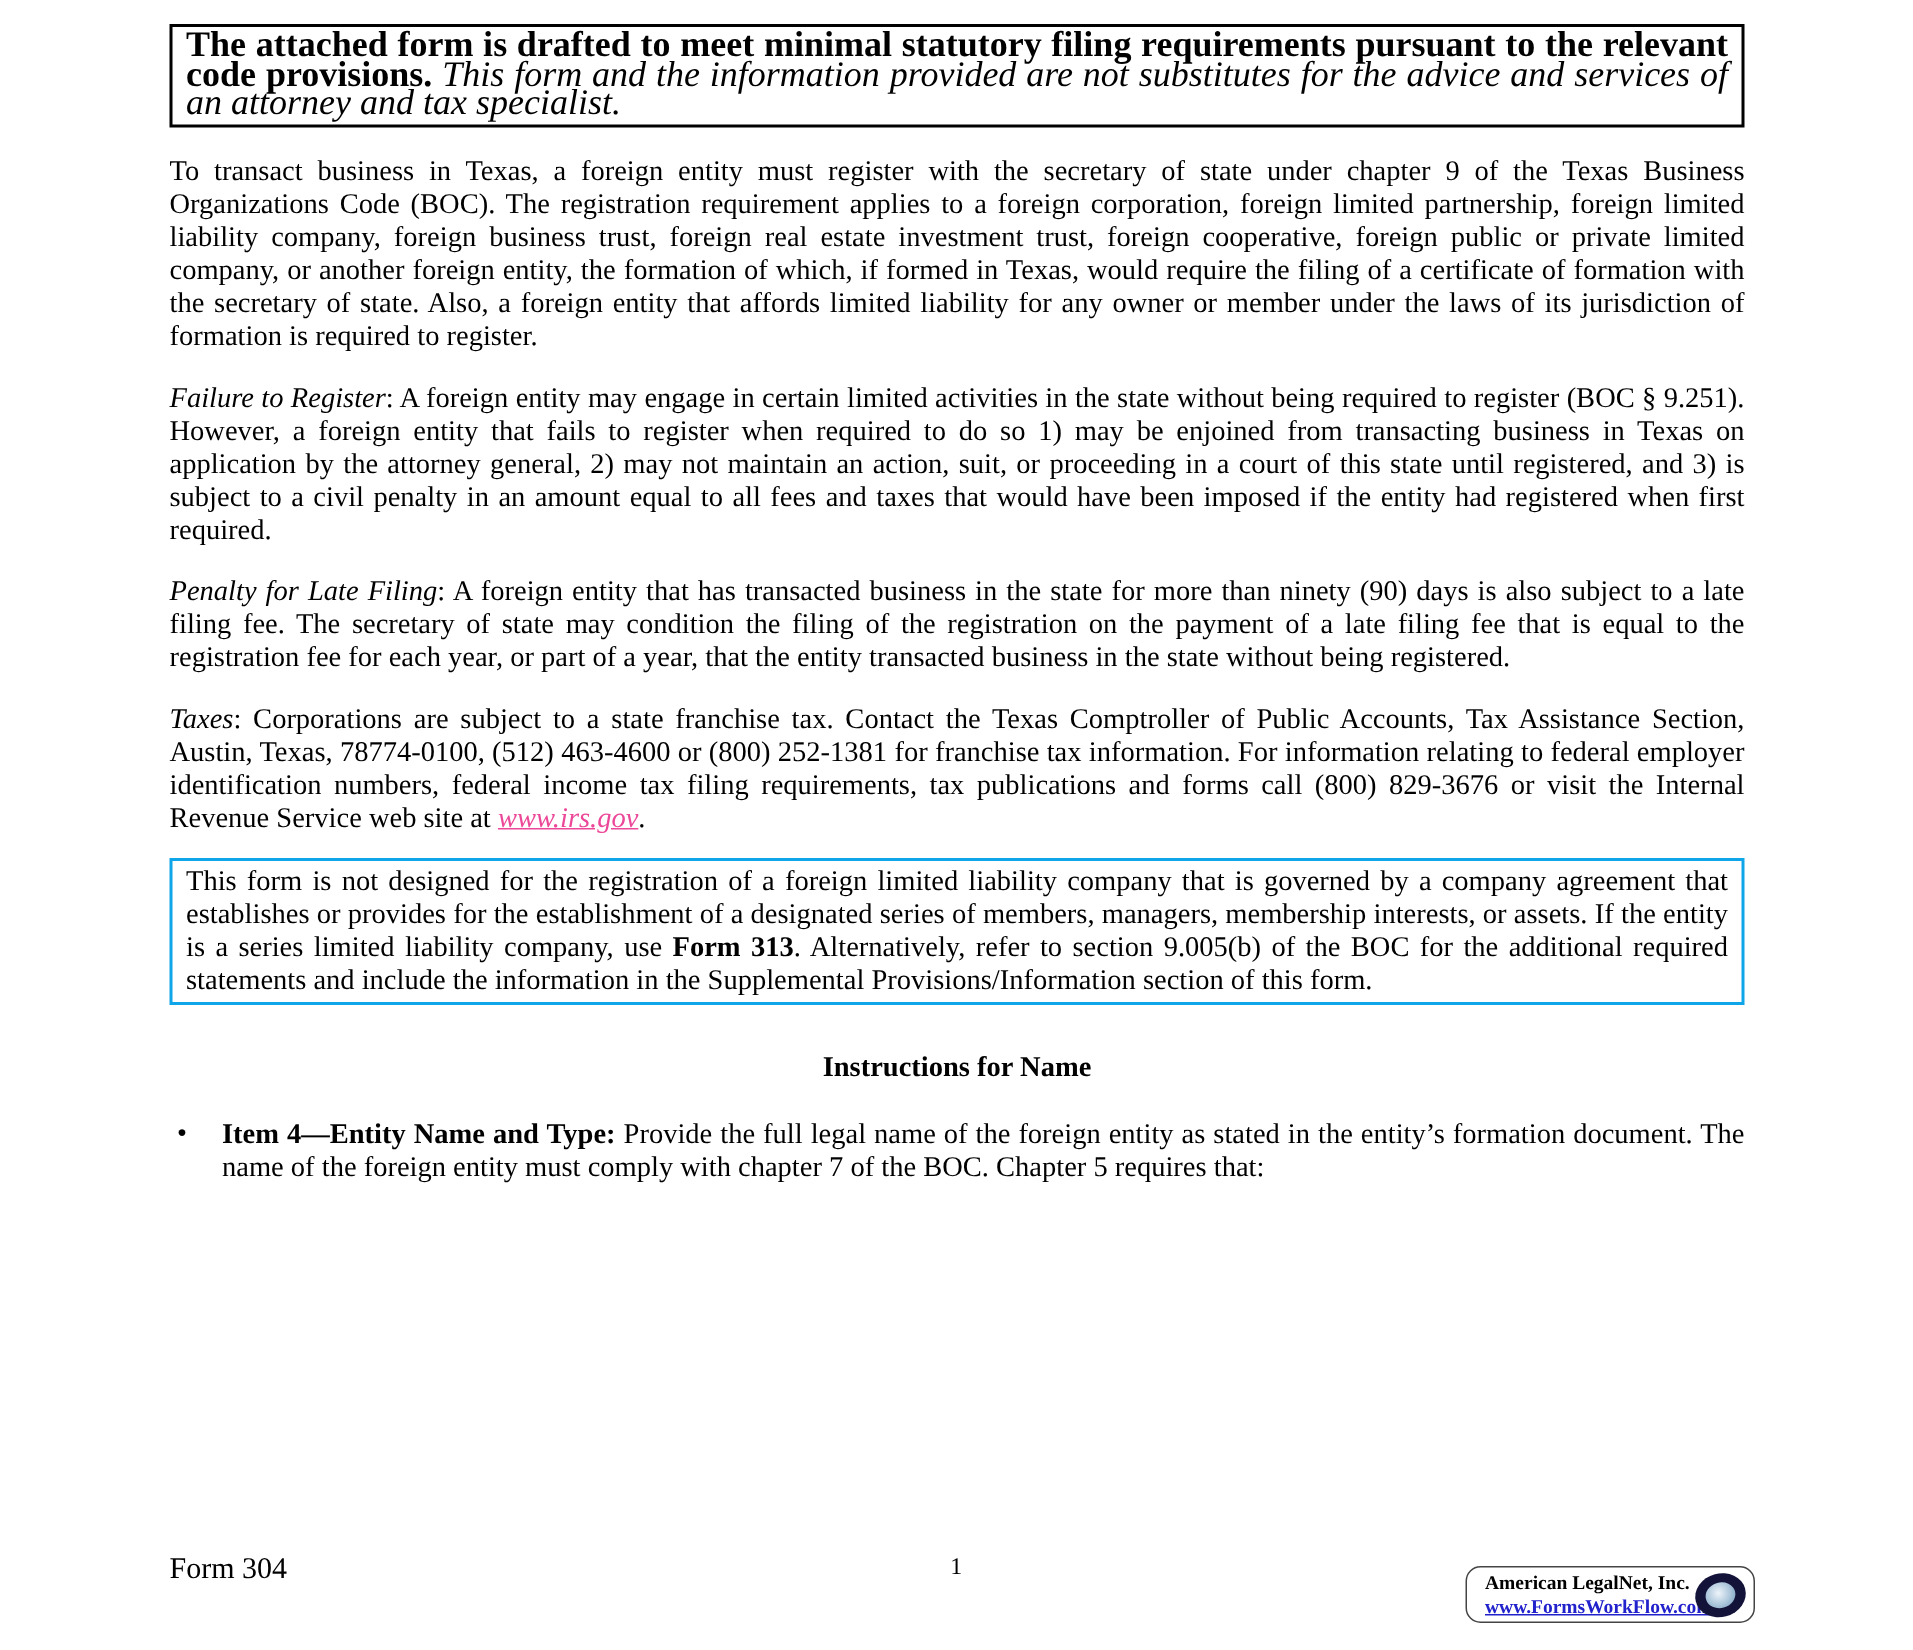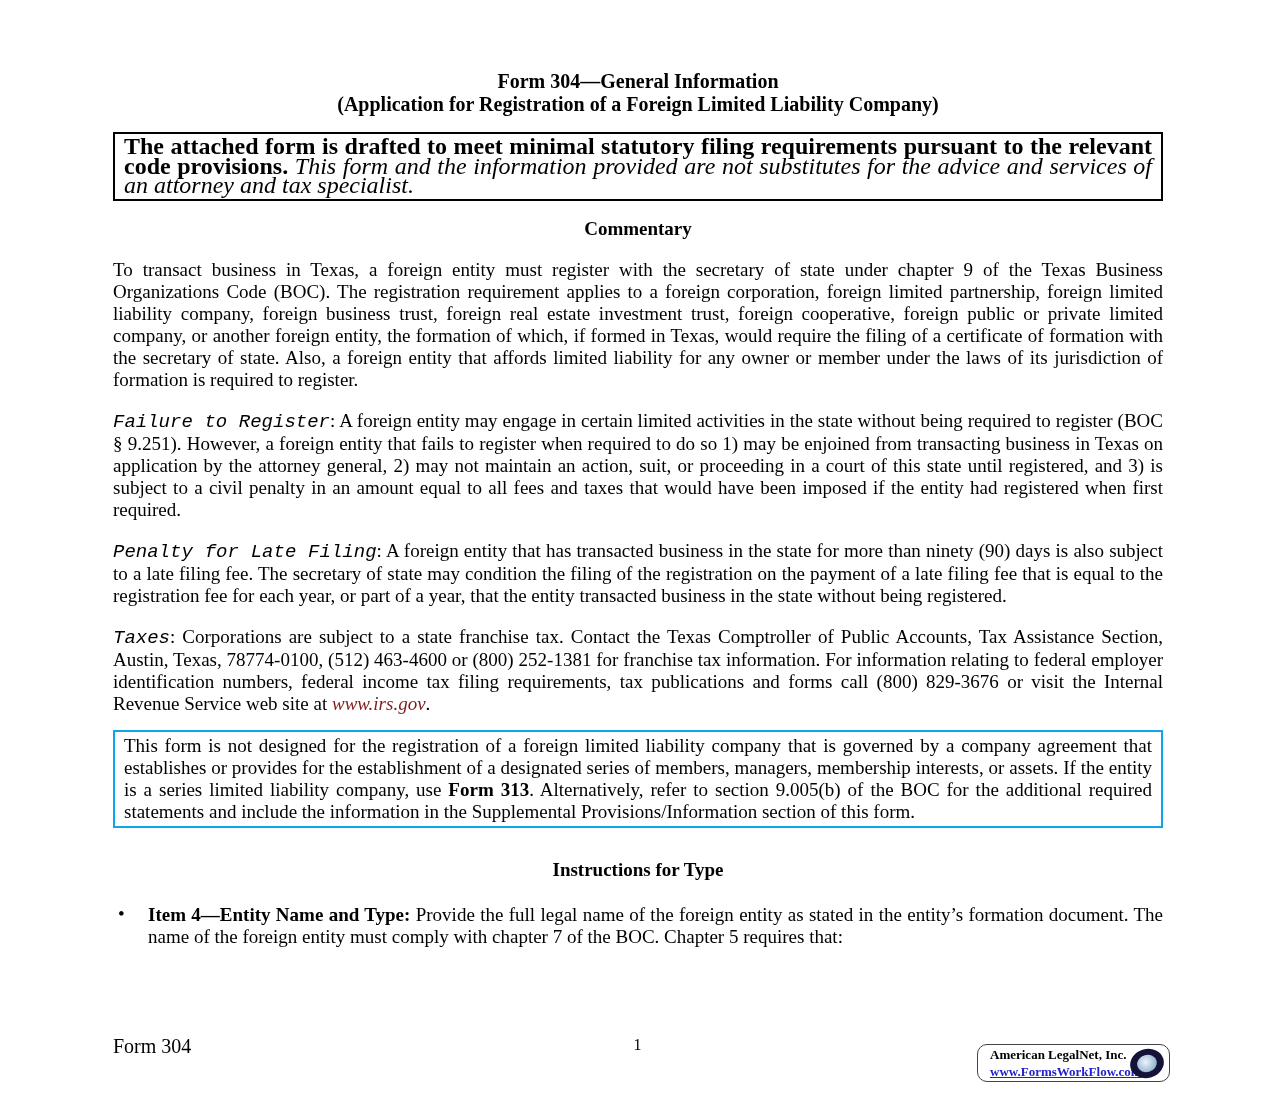--- a/index.html
+++ b/index.html
@@ -38,41 +38,42 @@
     margin: 17px 0 0 0;
     text-align: center;
     font-weight: bold;
     font-size: 19px;
     line-height: 22px;
   }
   .para {
     margin: 19px 0 0 0;
     text-align: justify;
   }
-  .lead-italic { font-style: italic; font-family: Liberation Mono, monospace; }
+  .lead-italic { font-style: italic; }
   .series-box {
     margin-top: 15px;
     border: 2px solid #0ea5e9;
     padding: 3px 9px;
     text-align: justify;
   }
   .instructions-heading { margin-top: 31px; }
   .bullet-item {
     margin-top: 23px;
     position: relative;
     padding-left: 35px;
     text-align: justify;
   }
   .bullet-marker {
     position: absolute;
     left: 5px; top: -1px;
     font-size: 19px;
   }
   .doc-link {
-    color: #7f1d1d;
+    color: #ec4899;
+    text-decoration: underline;
     cursor: pointer;
   }
   .doc-link.italic { font-style: italic; }
 
   
   .footer-form {
     position: absolute;
     left: 113px; top: 1035px;
     font-size: 20px;
   }
@@ -124,43 +125,38 @@
     left: 7px; top: 6px; right: 7px; bottom: 6px;
     border-radius: 50%;
     background: radial-gradient(circle at 45% 40%, #eef4fa, #a9c4da 55%, #6b93b5);
   }
 </style>
 </head>
 <body>
 
 <div class="content">
 
-  <div class="title-block">
-    <div>Form 304—General Information</div>
-    <div>(Application for Registration of a Foreign Limited Liability Company)</div>
-  </div>
 
   <div class="disclaimer-box">
     <strong>The attached form is drafted to meet minimal statutory filing requirements pursuant to the relevant code provisions.</strong>
     <em>This form and the information provided are not substitutes for the advice and services of an attorney and tax specialist.</em>
   </div>
 
-  <div class="section-heading">Commentary</div>
 
   <p class="para">To transact business in Texas, a foreign entity must register with the secretary of state under chapter 9 of the Texas Business Organizations Code (BOC).  The registration requirement applies to a foreign corporation, foreign limited partnership, foreign limited liability company, foreign business trust, foreign real estate investment trust, foreign cooperative, foreign public or private limited company, or another foreign entity, the formation of which, if formed in Texas, would require the filing of a certificate of formation with the secretary of state.  Also, a foreign entity that affords limited liability for any owner or member under the laws of its jurisdiction of formation is required to register.</p>
 
   <p class="para"><em class="lead-italic">Failure to Register</em><span>:  A foreign entity may engage in certain limited activities in the state without being required to register (BOC § 9.251).  However, a foreign entity that fails to register when required to do so 1) may be enjoined from transacting business in Texas on application by the attorney general, 2) may not maintain an action, suit, or proceeding in a court of this state until registered, and 3) is subject to a civil penalty in an amount equal to all fees and taxes that would have been imposed if the entity had registered when first required.</span></p>
 
   <p class="para"><em class="lead-italic">Penalty for Late Filing</em><span>:  A foreign entity that has transacted business in the state for more than ninety (90) days is also subject to a late filing fee.  The secretary of state may condition the filing of the registration on the payment of a late filing fee that is equal to the registration fee for each year, or part of a year, that the entity transacted business in the state without being registered.</span></p>
 
   <p class="para"><em class="lead-italic">Taxes</em><span>:  Corporations are subject to a state franchise tax.  Contact the Texas Comptroller of Public Accounts, Tax Assistance Section, Austin, Texas, 78774-0100, (512) 463-4600 or (800) 252-1381 for franchise tax information.  For information relating to federal employer identification numbers, federal income tax filing requirements, tax publications and forms call (800) 829-3676 or visit the Internal Revenue Service web site at </span><a class="doc-link italic">www.irs.gov</a><span>.</span></p>
 
   <div class="series-box"><span>This form is not designed for the registration of a foreign limited liability company that is governed by a company agreement that establishes or provides for the establishment of a designated series of members, managers, membership interests, or assets.  If the entity is a series limited liability company, use </span><strong>Form 313</strong><span>.  Alternatively, refer to section 9.005(b) of the BOC for the additional required statements and include the information in the Supplemental Provisions/Information section of this form.</span></div>
 
-  <div class="section-heading instructions-heading">Instructions for Type</div>
+  <div class="section-heading instructions-heading">Instructions for Name</div>
 
   <div class="bullet-item">
     <span class="bullet-marker">•</span><strong>Item 4—Entity Name and Type:</strong><span> Provide the full legal name of the foreign entity as stated in the entity’s formation document.  The name of the foreign entity must comply with chapter 7 of the BOC.  Chapter 5 requires that:</span>
   </div>
 
 </div>
 
 <div class="footer-form">Form 304</div>
 <div class="footer-page">1</div>
 

